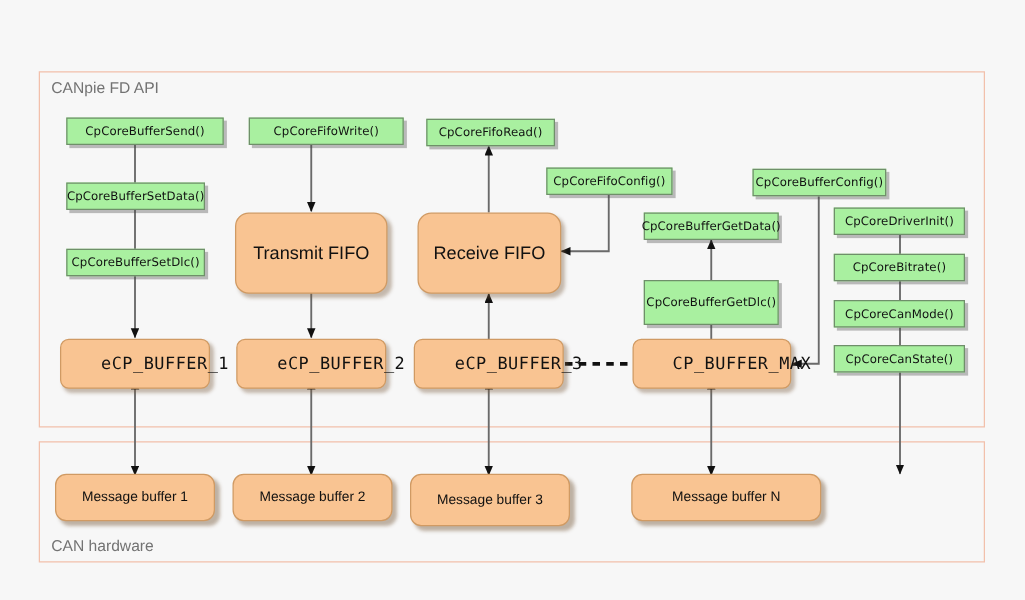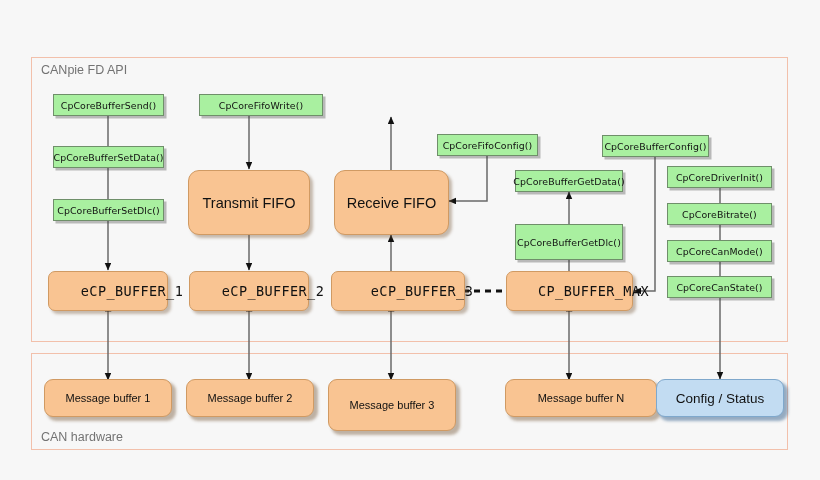--- a/index.html
+++ b/index.html
@@ -133,43 +133,43 @@
     <g stroke="#6a6a6a" stroke-width="1.5" fill="none">
       <path d="M108,311 L108,380" marker-end="url(#ah)" marker-start="url(#ah-start)"></path>
       <path d="M249,311 L249,380" marker-end="url(#ah)" marker-start="url(#ah-start)"></path>
       <path d="M391,311 L391,380" marker-end="url(#ah)" marker-start="url(#ah-start)"></path>
       <path d="M569,311 L569,380" marker-end="url(#ah)" marker-start="url(#ah-start)"></path>
     </g>
 
     <path d="M452,291 L505,291" stroke="#111111" stroke-width="3" stroke-dasharray="6,5" fill="none"></path>
   </svg>
 
-  <div class="node api-fn" style="left:53px;top:94px;width:111px;height:22px;">CpCoreBufferSend()</div>
+  <div class="node api-fn" style="left:53px;top:94px;width:126px;height:22px;">CpCoreBufferSend()</div>
   <div class="node api-fn" style="left:53px;top:146px;width:111px;height:22px;">CpCoreBufferSetData()</div>
   <div class="node api-fn" style="left:53px;top:199px;width:111px;height:22px;">CpCoreBufferSetDlc()</div>
 
   <div class="node api-fn" style="left:199px;top:94px;width:124px;height:22px;">CpCoreFifoWrite()</div>
   <div class="node fifo" style="left:188px;top:170px;width:122px;height:65px;">Transmit FIFO</div>
 
+  <div class="node api-fn" style="left:341px;top:95px;width:103px;height:22px;">CpCoreFifoRead()</div>
   <div class="node fifo" style="left:334px;top:170px;width:115px;height:65px;">Receive FIFO</div>
   <div class="node api-fn" style="left:437px;top:134px;width:101px;height:22px;">CpCoreFifoConfig()</div>
 
   <div class="node api-fn" style="left:515px;top:170px;width:108px;height:22px;">CpCoreBufferGetData()</div>
   <div class="node api-fn" style="left:515px;top:224px;width:108px;height:36px;">CpCoreBufferGetDlc()</div>
   <div class="node api-fn" style="left:602px;top:135px;width:107px;height:22px;">CpCoreBufferConfig()</div>
 
   <div class="node api-fn" style="left:667px;top:166px;width:105px;height:22px;">CpCoreDriverInit()</div>
   <div class="node api-fn" style="left:667px;top:203px;width:105px;height:22px;">CpCoreBitrate()</div>
   <div class="node api-fn" style="left:667px;top:240px;width:105px;height:22px;">CpCoreCanMode()</div>
   <div class="node api-fn" style="left:667px;top:276px;width:105px;height:22px;">CpCoreCanState()</div>
 
   <div class="node buffer" style="left:48px;top:271px;width:120px;height:40px;">eCP_BUFFER_1</div>
   <div class="node buffer" style="left:189px;top:271px;width:120px;height:40px;">eCP_BUFFER_2</div>
-  <div class="node buffer" style="left:331px;top:271px;width:134px;height:40px;">eCP_BUFFER_3</div>
+  <div class="node buffer" style="left:331px;top:271px;width:120px;height:40px;">eCP_BUFFER_3</div>
   <div class="node buffer" style="left:506px;top:271px;width:127px;height:40px;">CP_BUFFER_MAX</div>
 
   <div class="node msgbuf" style="left:44px;top:379px;width:128px;height:38px;">Message buffer 1</div>
   <div class="node msgbuf" style="left:186px;top:379px;width:128px;height:38px;">Message buffer 2</div>
-  <div class="node msgbuf" style="left:328px;top:379px;width:128px;height:52px;">Message buffer 3</div>
+  <div class="node msgbuf" style="left:328px;top:379px;width:128px;height:42px;">Message buffer 3</div>
   <div class="node msgbuf" style="left:505px;top:379px;width:152px;height:38px;">Message buffer N</div>
-  <div class="node cfgbox" style="left:656px;top:379px;width:128px;height:38px;">Config / Status</div>
 
 </div>
 
 </body></html>

